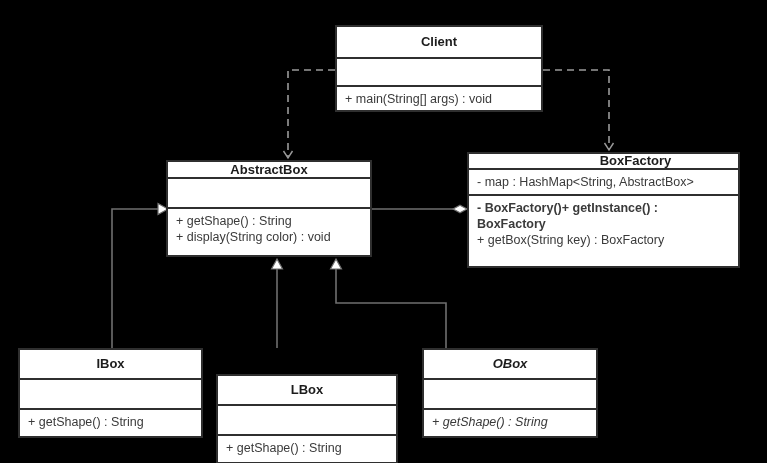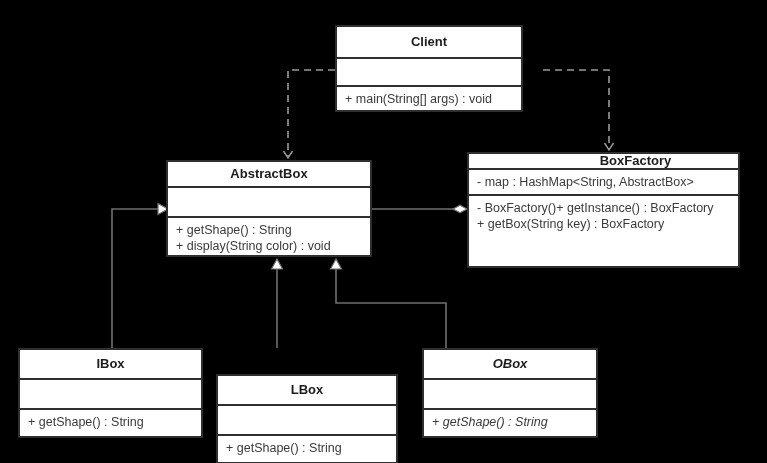--- a/index.html
+++ b/index.html
@@ -62,28 +62,29 @@
     text-align: left;
   }
   .cls-compartment.empty {
     padding: 0;
   }
   .cls-row {
     white-space: nowrap;
   }
   .cls-row.wrap {
     white-space: normal;
+    font-weight: bold;
   }
   
-  #class-client     { left: 335px; top: 25px;  width: 188px; height: 87px; }
+  #class-client     { left: 335px; top: 25px;  width: 208px; height: 87px; }
   #class-client .cls-title { height: 30px; }
   #class-client .cls-compartment.empty { height: 26px; }
 
   #class-abstractbox { left: 166px; top: 160px; width: 206px; height: 97px; }
-  #class-abstractbox .cls-title { height: 24px; }
+  #class-abstractbox .cls-title { height: 15px; }
   #class-abstractbox .cls-compartment.empty { height: 28px; }
 
   #class-boxfactory { left: 467px; top: 152px; width: 273px; height: 116px; }
   #class-boxfactory .cls-title { height: 14px; margin-left: 32px; }
 
   #class-ibox { left: 18px;  top: 348px; width: 185px; height: 90px; }
   #class-lbox { left: 216px; top: 348px; width: 182px; height: 90px; margin-top: 26px; }
   #class-obox { left: 422px; top: 348px; width: 176px; height: 90px; font-style: italic; }
   #class-ibox .cls-title, #class-lbox .cls-title, #class-obox .cls-title { height: 28px; }
   #class-ibox .cls-compartment.empty,

